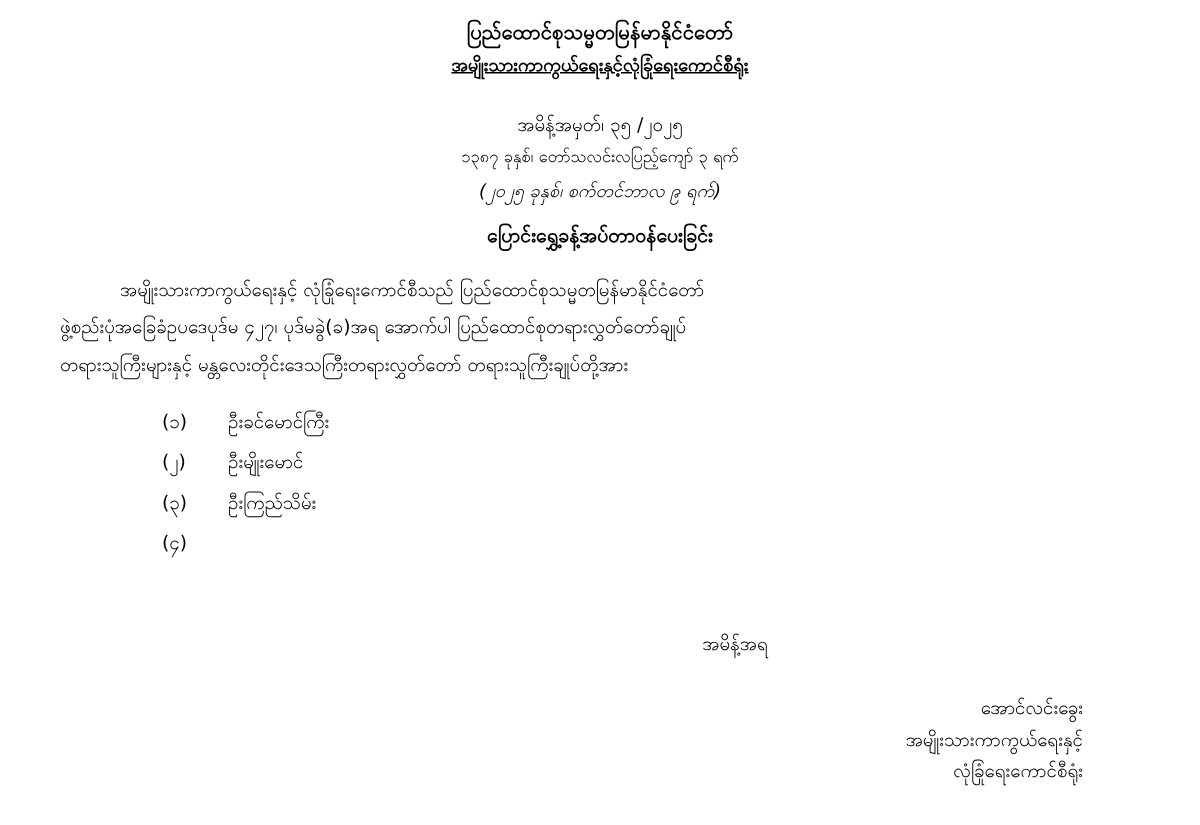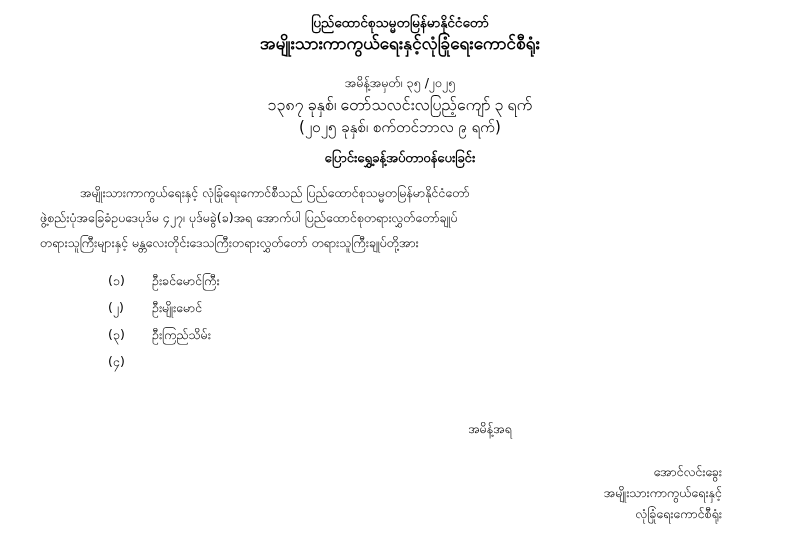--- a/index.html
+++ b/index.html
@@ -24,38 +24,39 @@
   .header-block {
     text-align: center;
   }
   .org-line-1 {
     font-size: 13.5px;
     font-weight: bold;
     line-height: 21px;
     letter-spacing: 0.1px;
   }
   .org-line-2 {
-    font-size: 17px;
+    font-size: 12px;
     font-weight: bold;
     line-height: 21px;
     letter-spacing: 0.1px;
+    text-decoration: underline;
   }
   .ref-line {
     font-size: 12.5px;
     line-height: 22px;
     margin-top: 18px;
   }
   .date-line-1 {
-    font-size: 16px;
+    font-size: 11px;
     line-height: 22px;
-    font-family: Liberation Serif, serif;
   }
   .date-line-2 {
-    font-size: 15px;
+    font-size: 12px;
     line-height: 22px;
+    font-style: italic;
   }
   .subject {
     text-align: center;
     font-size: 13px;
     font-weight: bold;
     margin-top: 10px;
     line-height: 20px;
   }
   .body-block {
     margin-top: 12px;

